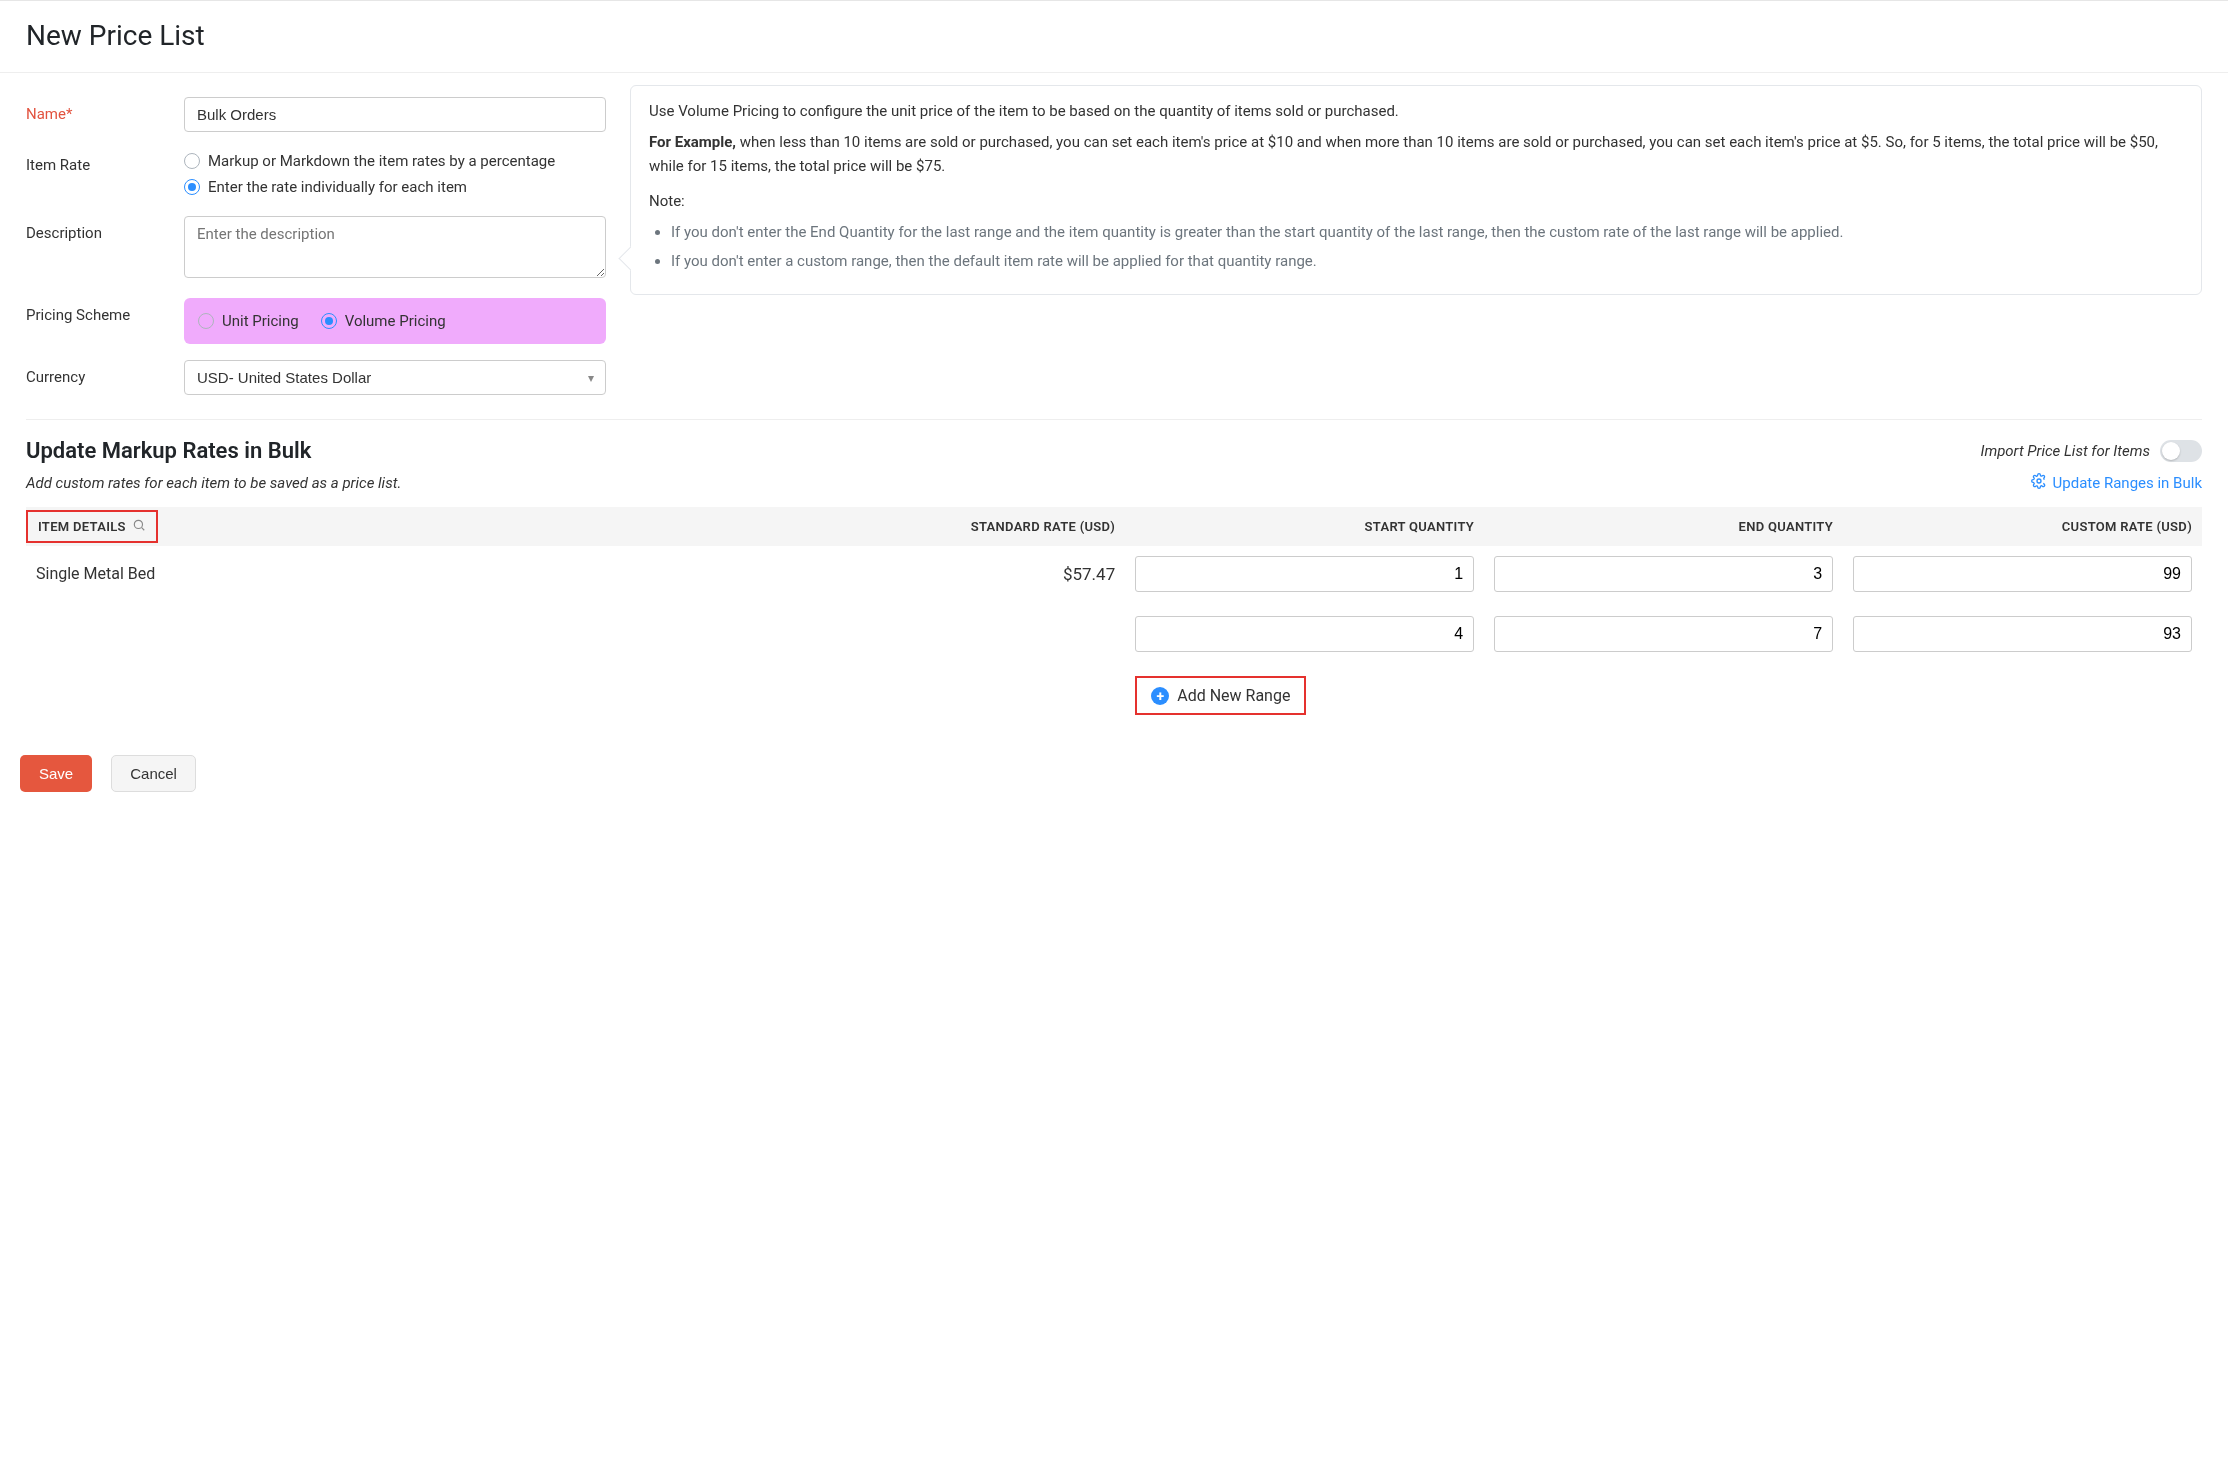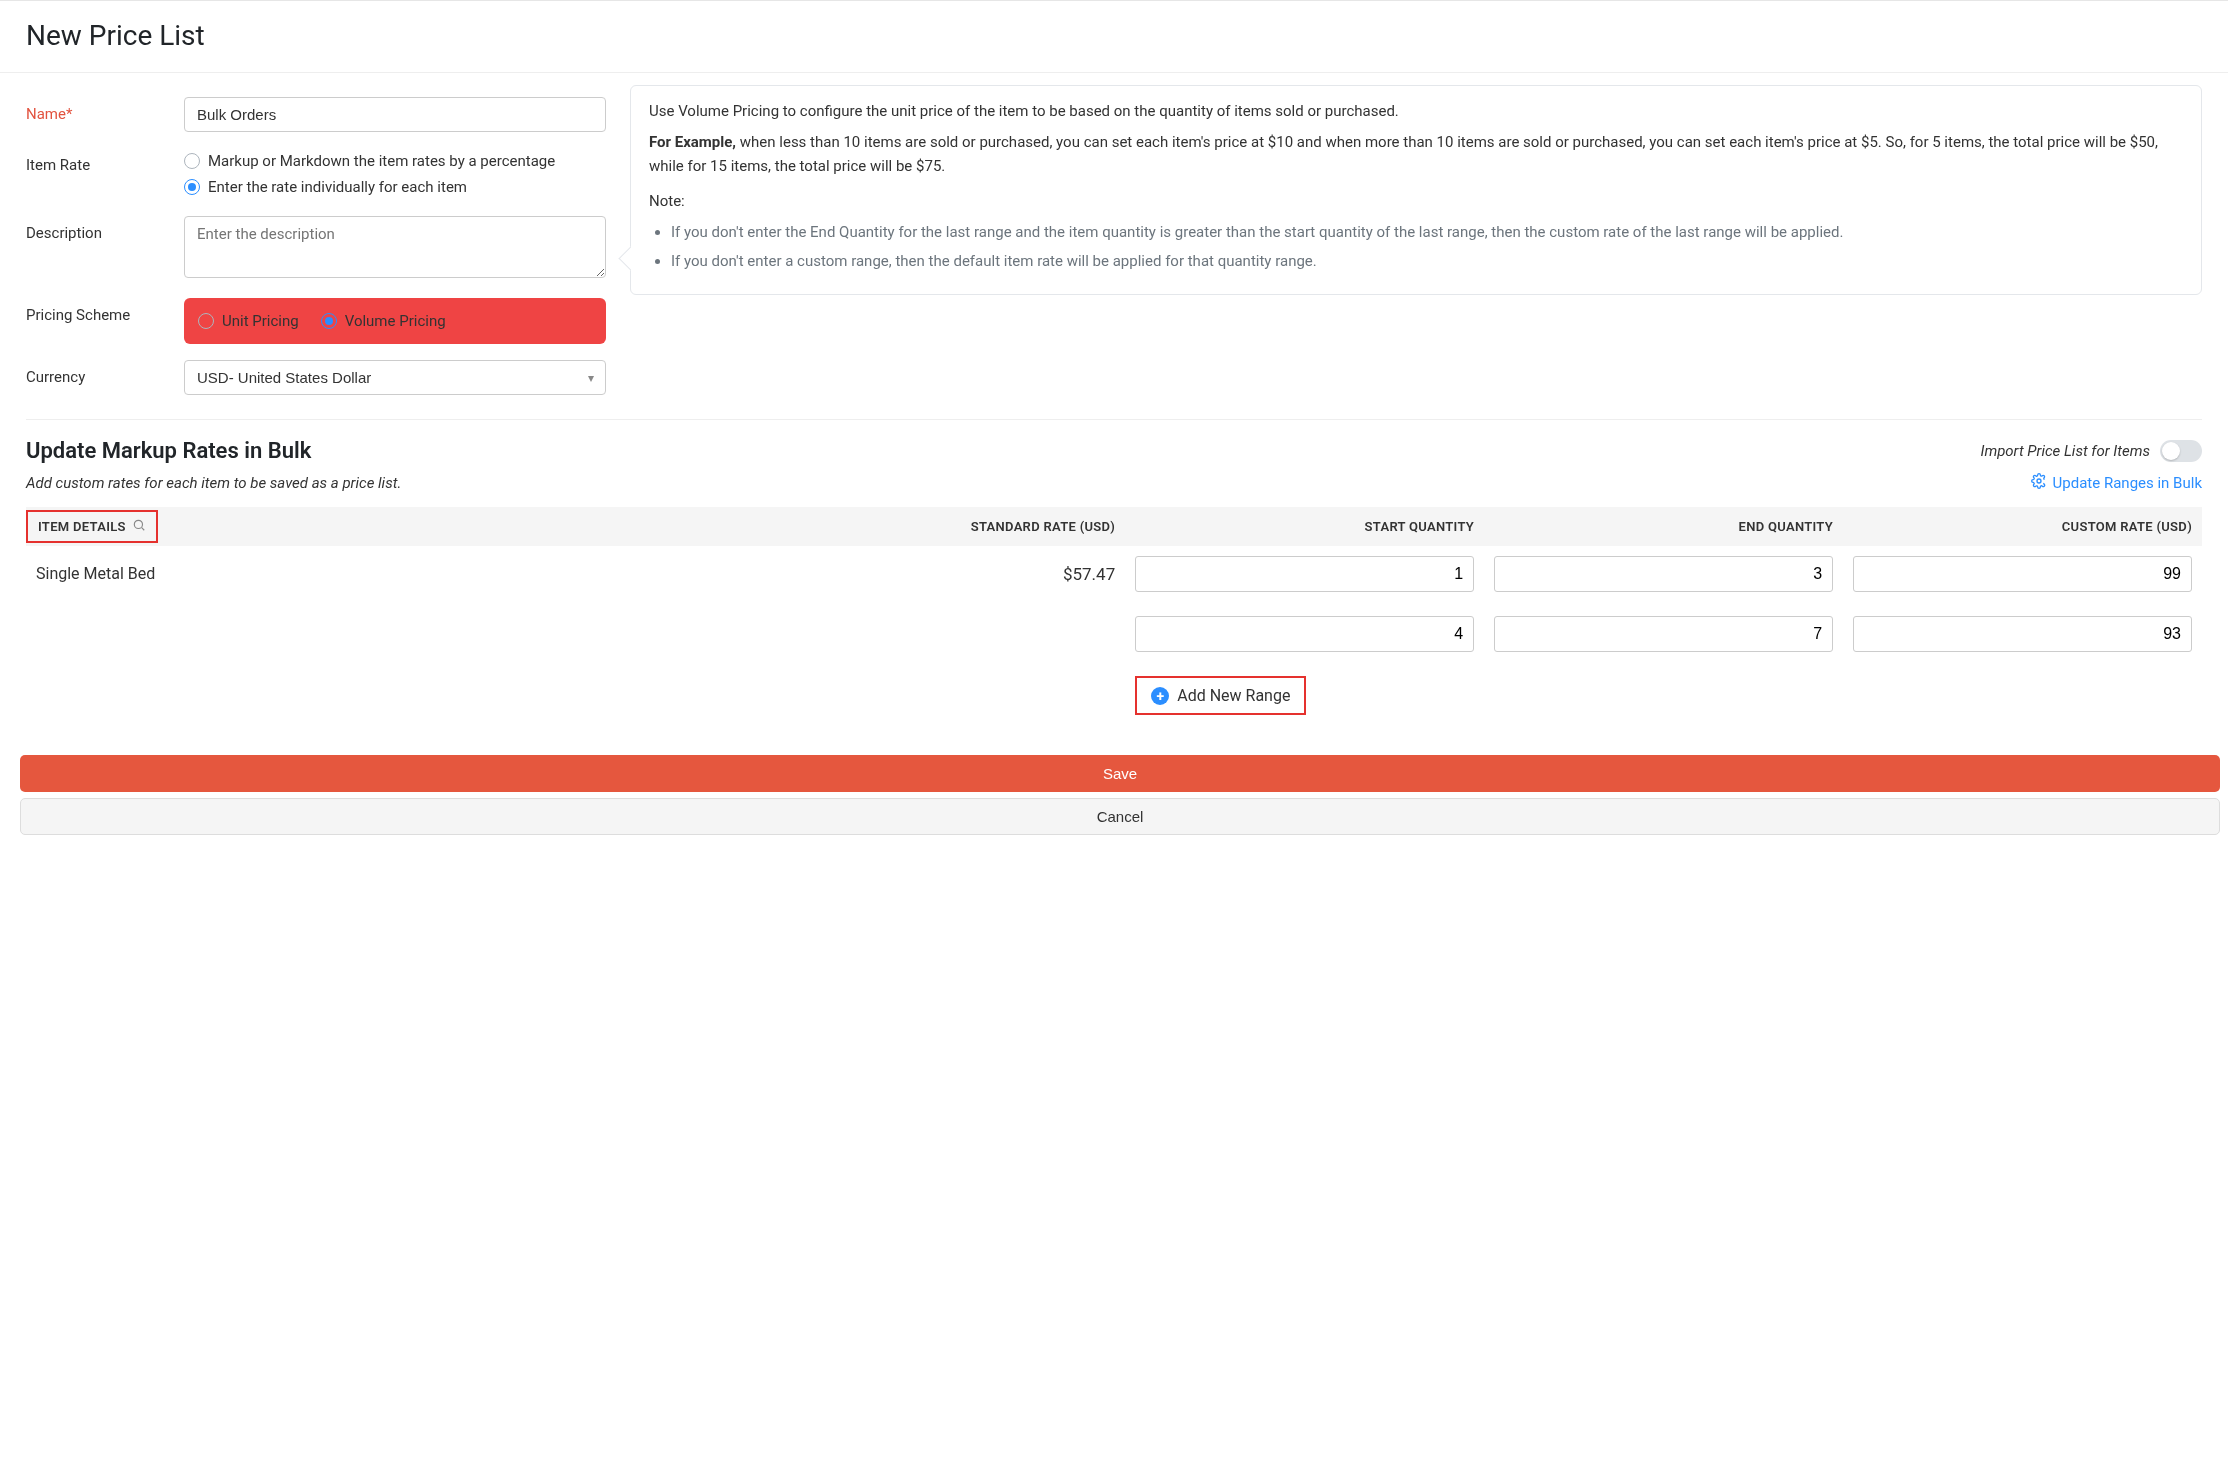--- a/index.html
+++ b/index.html
@@ -82,21 +82,21 @@
     justify-content: center;
     flex-shrink: 0;
   }
   .radio.checked { border-color: #2b8eff; }
   .radio.checked .dot {
     width: 8px; height: 8px;
     background: #2b8eff;
     border-radius: 50%;
   }
   .scheme-box {
-    background: #ef4444;
+    background: #f0abfc;
     border-radius: 6px;
     padding: 10px 14px;
     display: flex;
     gap: 22px;
     align-items: center;
   }
   .info-tooltip {
     flex: 1;
     border: 1px solid #e4e7eb;
     border-radius: 6px;
@@ -222,22 +222,21 @@
     display: inline-flex;
     align-items: center;
     justify-content: center;
     font-size: 14px;
     font-weight: 700;
     line-height: 1;
   }
   .footer {
     padding: 30px 8px 22px 20px;
     display: flex;
-    gap: 6px;
-    flex-direction: column;
+    gap: 19px;
   }
   .btn {
     padding: 9px 18px;
     border-radius: 5px;
     font-size: 15px;
     border: 1px solid transparent;
   }
   .btn-primary { background: #e5573e; color: #fff; }
   .btn-secondary { background: #f5f5f5; border-color: #ddd; color: #333; }
 </style>

